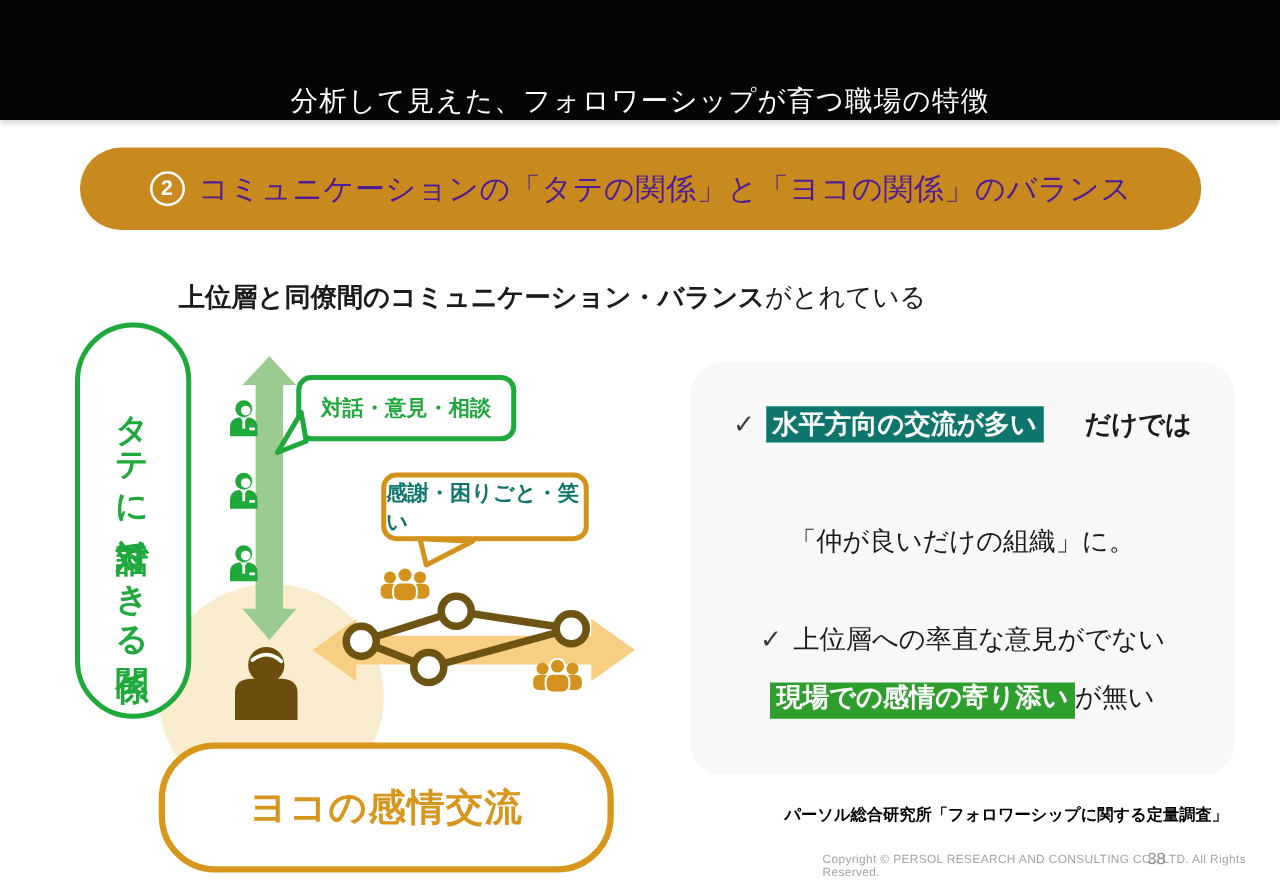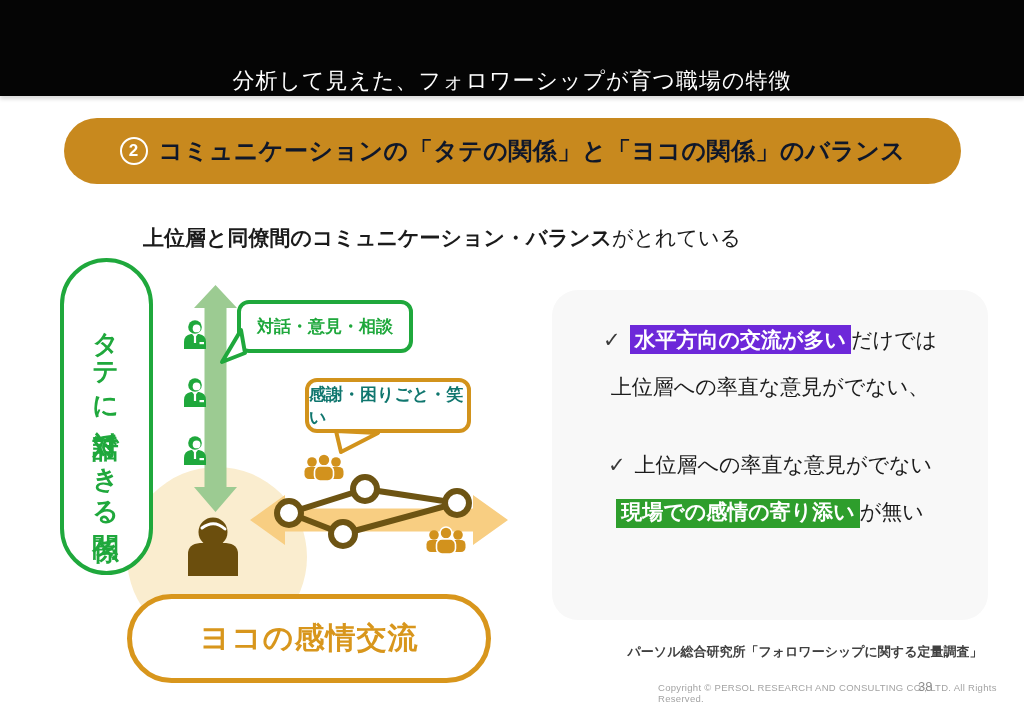--- a/index.html
+++ b/index.html
@@ -10,57 +10,57 @@
   
   .header-bar { position:absolute; left:0; top:0; width:1024px; height:96px; background:#050505;
     display:flex; align-items:flex-end; justify-content:center; box-shadow:0 3px 4px rgba(0,0,0,.15); }
   .header-title { color:#fff; font-size:22px; font-weight:500; letter-spacing:1px; }
 
   
   .banner { position:absolute; left:64px; top:118px; width:897px; height:66px; background:#C8891E;
     border-radius:33px; display:flex; align-items:center; justify-content:center; }
   .banner-badge { display:inline-flex; align-items:center; justify-content:center; width:28px; height:28px;
     border:2.5px solid #fff; border-radius:50%; color:#fff; font-size:17px; font-weight:700; margin-right:11px; flex:0 0 auto; }
-  .banner-title { color:#0f172a; font-size:24px; font-weight:700; letter-spacing:.5px; }
+  .banner-title { color:#4c1d95; font-size:24px; font-weight:400; letter-spacing:.5px; }
 
   
   .subtitle { position:absolute; left:0; top:224px; width:884px; text-align:center; font-size:21px; color:#1b1b1b; }
   .subtitle .em { font-weight:700; }
   .subtitle .rest { font-weight:400; }
 
   
   .diagram { position:absolute; left:0; top:250px; width:540px; height:459px; }
   .cream-circle { position:absolute; left:127px; top:217px; width:180px; height:180px; border-radius:50%; background:#FAEDCF; }
   .v-pill { position:absolute; left:60px; top:8px; width:93px; height:317px; background:#fff;
     border:4px solid #1FA83C; border-radius:48px; display:flex; align-items:center; justify-content:center; }
   .v-pill-label { writing-mode:vertical-rl; text-orientation:upright; color:#1FA83C; font-size:26px; font-weight:700; letter-spacing:3px; }
   .bubble { position:absolute; background:#fff; display:flex; align-items:center; justify-content:center;
     border-radius:12px; font-weight:700; font-size:17px; }
   .bubble-green { left:237px; top:50px; width:176px; height:53px; border:4px solid #1FA83C; color:#1FA83C;text-align:center; }
   .bubble-orange { left:305px; top:128px; width:166px; height:55px; border:4px solid #D2931C; color:#0f766e; }
-  .yoko-box { position:absolute; left:127px; top:344px; width:364px; height:89px; background:#fff;
+  .yoko-box { position:absolute; left:127px; top:344px; width:364px; height:104px; background:#fff;
     border:5px solid #D8961C; border-radius:45px; display:flex; align-items:center; justify-content:center; }
   .yoko-label { color:#D8961C; font-size:30px; font-weight:700; letter-spacing:1px; }
   .art { position:absolute; left:0; top:0; pointer-events:none; }
 
   
   .panel { position:absolute; left:552px; top:290px; width:436px; height:330px; background:#F8F8F8; border-radius:26px; }
   .panel-block { text-align:center; font-size:21px; color:#1b1b1b; line-height:47px; }
   .block-1 { padding-top:26px; }
   .block-2 { margin-top:31px; }
   .check { color:#3a3a3a; font-weight:400; margin-right:9px; }
   .hl { color:#fff; font-weight:700; padding:3px 5px; }
-  .hl-gold { background:#6d28d9; }
+  .hl-gold { background:#0f766e; }
   .hl-green { background:#2E9E2C;font-family:Liberation Mono, monospace; }
-  .bold { font-weight:400; }
+  .bold { font-weight:700;padding-left:33px; }
   .reg { font-weight:400; }
 
   
   .source-note { position:absolute; left:590px; top:643px; width:430px; text-align:center;
-    font-size:13px; font-weight:600; color:#404040; }
+    font-size:13px; font-weight:600; color:#000000; }
   .copyright { position:absolute; left:622px; top:682px; font-size:9.5px; color:#A3A3A3; letter-spacing:.3px;margin-left:36px; }
   .page-number { position:absolute; left:918px; top:679px; font-size:13px; color:#8C8C8C; }
 </style>
 </head>
 <body>
 
 <div class="slide">
 
   <div class="header-bar">
     <div class="header-title">分析して見えた、フォロワーシップが育つ職場の特徴</div>
@@ -145,21 +145,22 @@
       <use href="#teamg" transform="translate(446,292)"></use>
 
       <polygon points="241,80 222,112 245,103" fill="#fff" stroke="#1FA83C" stroke-width="4" stroke-linejoin="round"></polygon>
       <polygon points="336,181 341,202 378,183" fill="#fff" stroke="#D2931C" stroke-width="4" stroke-linejoin="round"></polygon>
     </svg>
   </div>
 
   <div class="panel">
     <div class="panel-block block-1">
       <span class="check">✓</span><span class="hl hl-gold">水平方向の交流が多い</span><span class="bold">だけでは</span><br>
-      <span class="bold">上位層への率直な意見がでない、</span><br>
+      <br>
+      <span class="reg">「仲が良いだけの組織」に。</span>
     </div>
     <div class="panel-block block-2">
       <span class="check">✓</span><span class="reg">上位層への率直な意見がでない</span><br>
       <span class="hl hl-green">現場での感情の寄り添い</span><span class="reg">が無い</span>
     </div>
   </div>
 
   <div class="source-note">パーソル総合研究所「フォロワーシップに関する定量調査」</div>
   <div class="copyright">Copyright © PERSOL RESEARCH AND CONSULTING CO., LTD. All Rights Reserved.</div>
   <div class="page-number">38</div>

